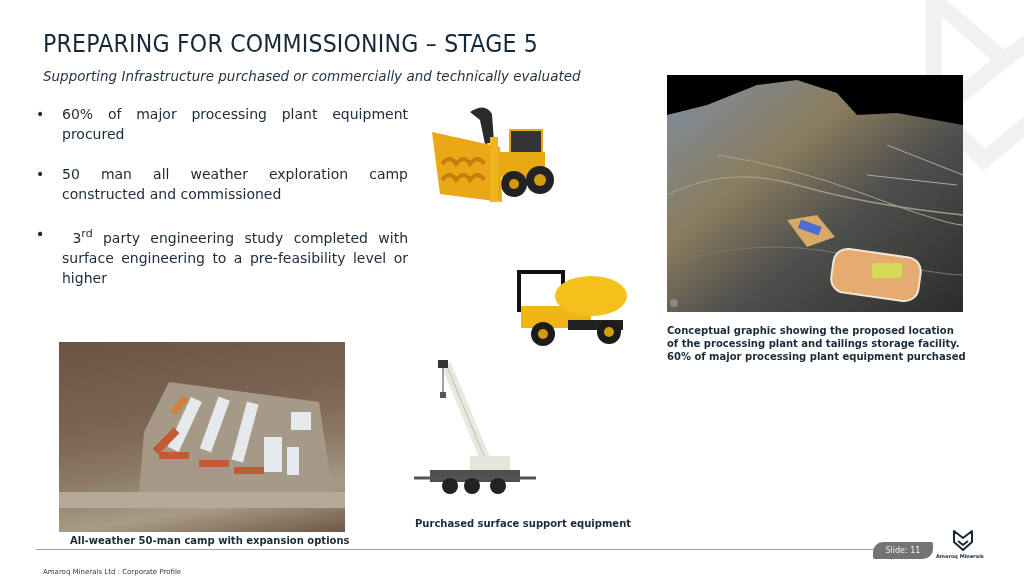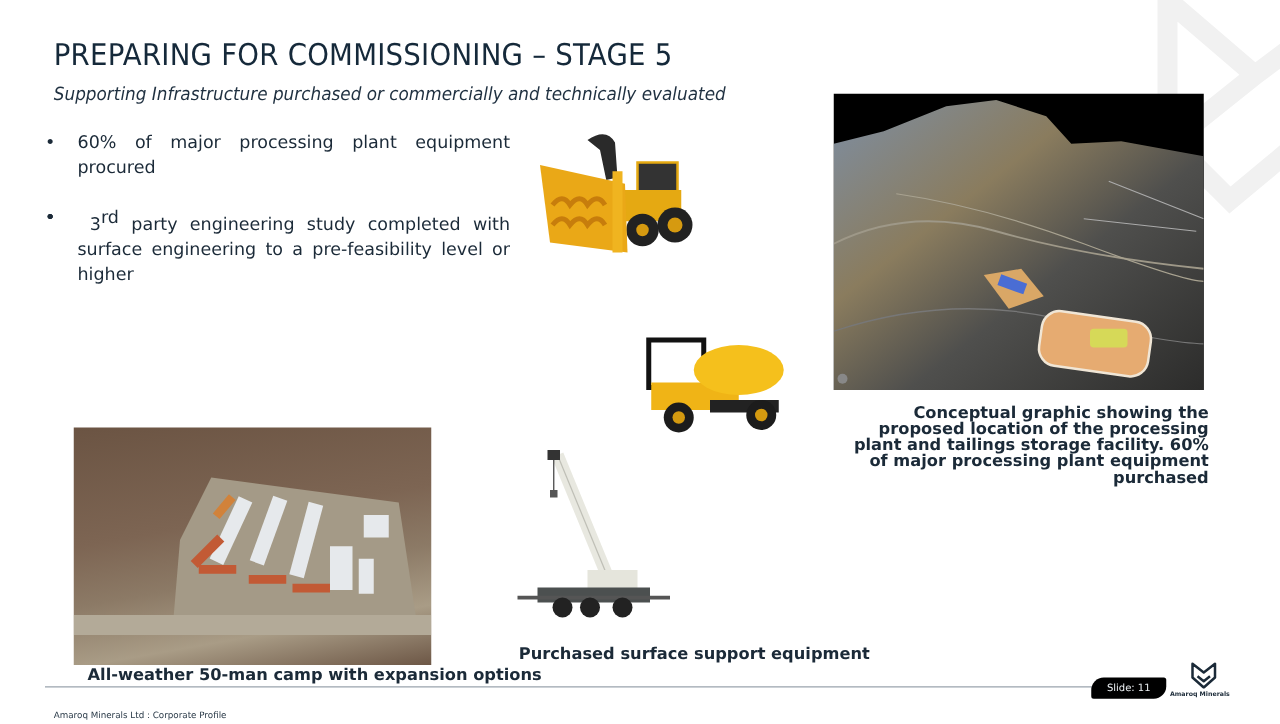--- a/index.html
+++ b/index.html
@@ -3,42 +3,42 @@
 <meta charset="utf-8">
 <style>
   html, body { margin:0; padding:0; }
   body { width:1024px; height:579px; position:relative; overflow:hidden; background:#ffffff; font-family:"DejaVu Sans", sans-serif; color:#1b2a38; }
   .watermark { position:absolute; right:-20px; top:-10px; width:150px; height:220px; }
   .title { position:absolute; left:43px; top:30px; font-size:24px; color:#15293a; letter-spacing:0.2px; white-space:nowrap; font-family:"DejaVu Sans", sans-serif; transform:scaleX(0.92); transform-origin:left; }
   .subtitle { position:absolute; left:43px; top:68px; font-size:14.5px; font-style:italic; color:#1f3040; white-space:nowrap; transform:scaleX(0.93); transform-origin:left; }
   .bullets { position:absolute; left:36px; top:104px; width:372px; margin:0; padding:0; list-style:none; }
   .bullets li { position:relative; padding-left:26px; font-size:14px; line-height:20px; color:#1b2a38; text-align:justify; margin-bottom:20px; }
   .bullets li .dot { position:absolute; left:0; top:0; }
-  .bullets li sup { font-size:14px; }
+  .bullets li sup { font-size:11px; }
   .img { position:absolute; overflow:hidden; }
-  .cap { position:absolute; font-size:13px; font-weight:bold; color:#1b2a38; line-height:13px;text-align:right; }
+  .cap { position:absolute; font-size:10px; font-weight:bold; color:#1b2a38; line-height:13px; }
   .footer-line { position:absolute; left:36px; top:549px; width:840px; height:1px; background:#9aa4ad; }
   .footer-text { position:absolute; left:43px; top:568px; font-size:7px; color:#2a3a48; }
-  .slide-badge { position:absolute; left:873px; top:542px; width:60px; height:17px; background:#000000; border-radius:10px 2px 10px 2px; color:#eef2f5; font-size:8px; display:flex; align-items:center; justify-content:center; }
+  .slide-badge { position:absolute; left:873px; top:542px; width:60px; height:17px; background:#737373; border-radius:10px 2px 10px 2px; color:#eef2f5; font-size:8px; display:flex; align-items:center; justify-content:center; }
   .logo { position:absolute; left:951px; top:529px; width:24px; height:22px; }
   .logo-text { position:absolute; left:936px; top:553px; font-size:5px; font-weight:bold; color:#1b2a38; white-space:nowrap; }
 </style>
 </head>
 <body>
 
 <svg class="watermark" viewBox="0 0 150 220">
   <path d="M40 10 L110 70 L150 40 M40 10 L40 120 L90 170 L150 120 M110 70 L60 110" stroke="#f1f1f1" stroke-width="16" fill="none"></path>
 </svg>
 
 <div class="title">PREPARING FOR COMMISSIONING – STAGE 5</div>
 <div class="subtitle">Supporting Infrastructure purchased or commercially and technically evaluated</div>
 
 <ul class="bullets">
   <li><span class="dot">•</span><span>60% of major processing plant equipment procured</span></li>
-  <li><span class="dot">•</span></li>
+  <li><span class="dot">•</span><span>50 man all weather exploration camp constructed and commissioned</span></li>
   <li><span class="dot">•</span></li>
   <li><span class="dot">•</span>&nbsp;<span>3</span><sup>rd</sup><span> party engineering study completed with surface engineering to a pre-feasibility level or higher</span></li>
 </ul>
 
 <div class="img" style="left:430px;top:102px;width:128px;height:106px;">
   <svg width="128" height="106" viewBox="0 0 128 106">
     <path d="M40 10 Q55 0 62 12 L64 40 L55 42 L50 18 Z" fill="#2a2a2a"></path>
     <rect x="80" y="28" width="32" height="30" fill="#333" stroke="#e5a912" stroke-width="2"></rect>
     <rect x="70" y="50" width="45" height="25" fill="#e5a912"></rect>
     <circle cx="110" cy="78" r="14" fill="#222"></circle>

